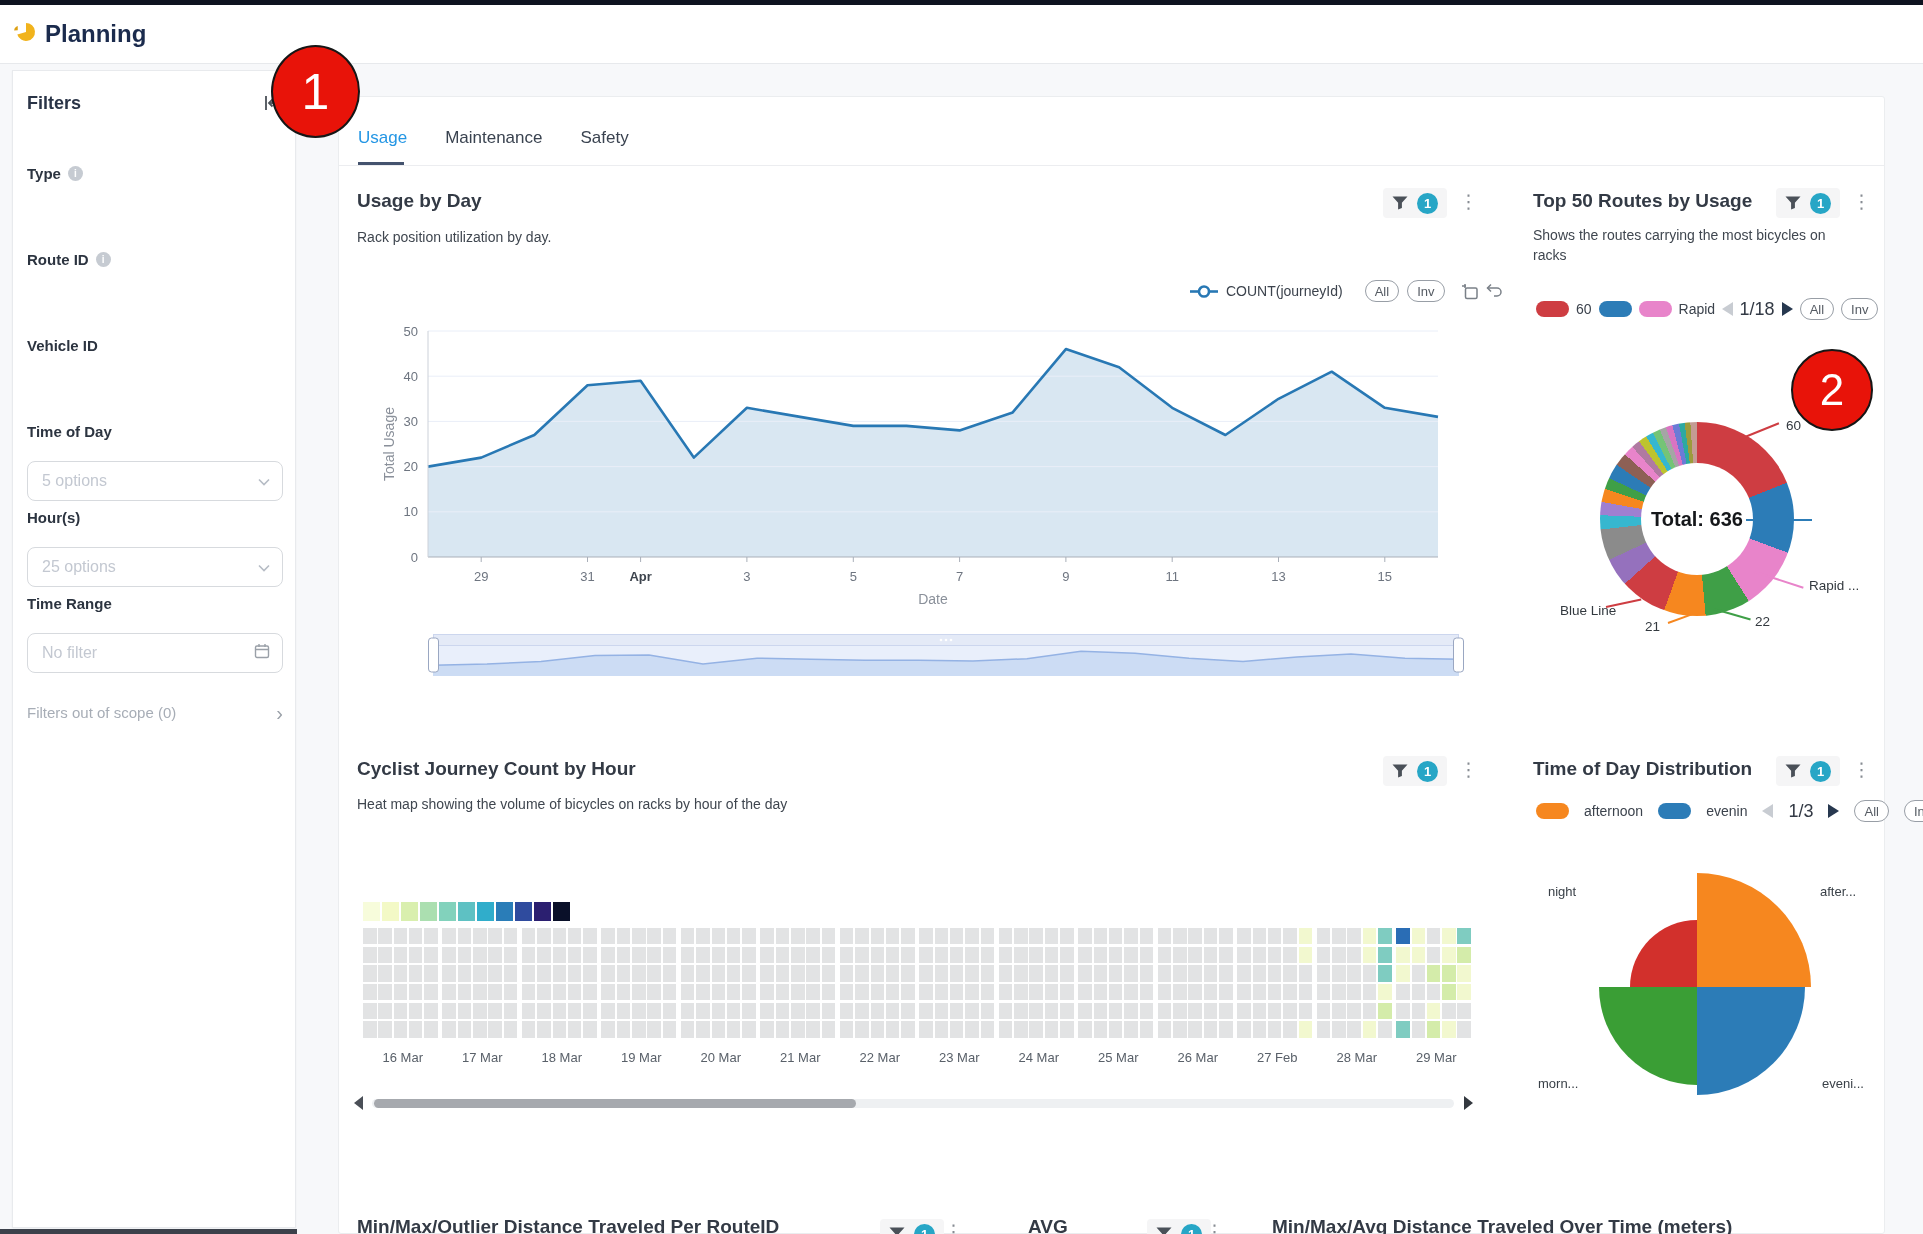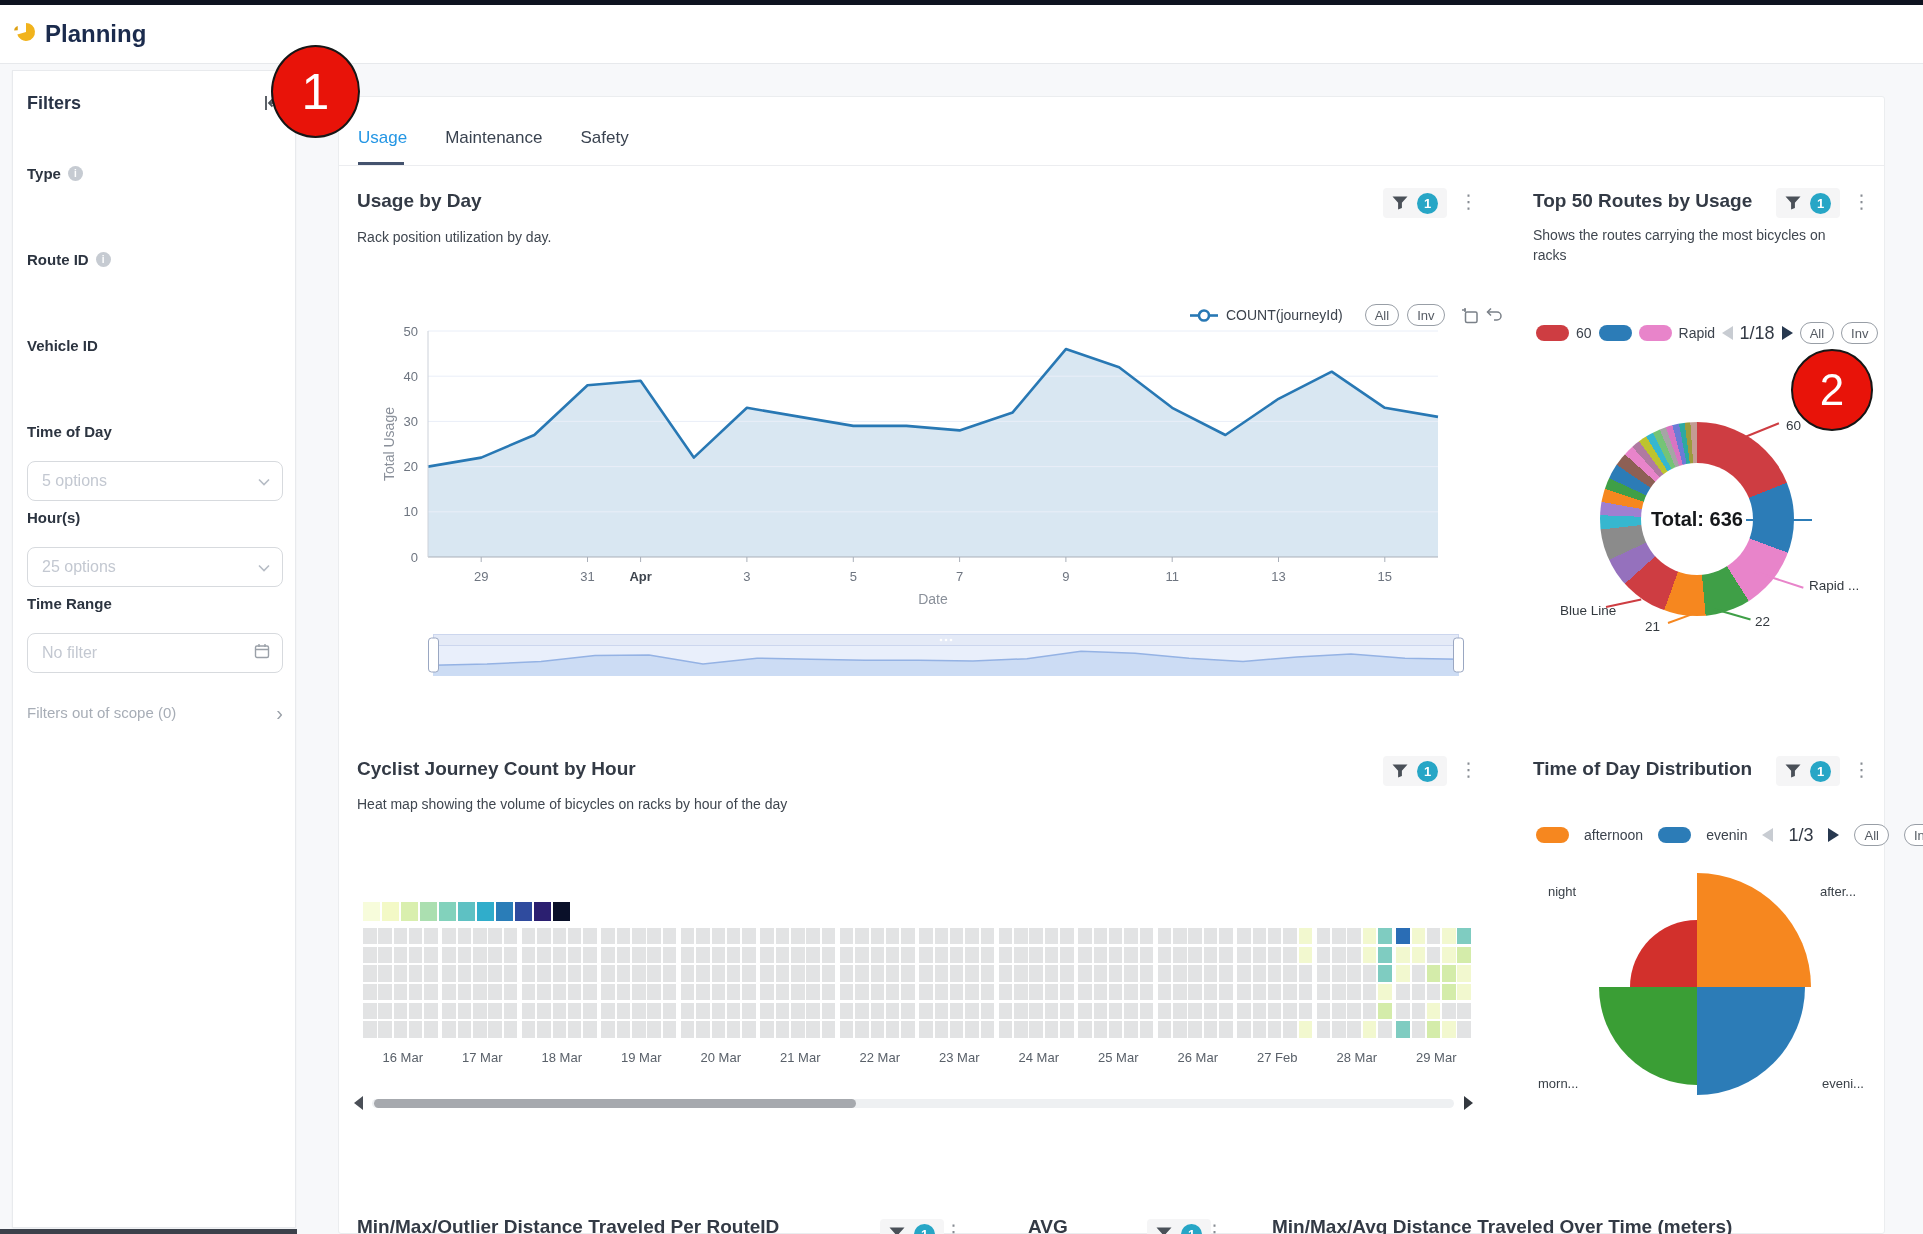--- a/index.html
+++ b/index.html
@@ -39,21 +39,21 @@
   .chip { position:absolute; height:30px; display:inline-flex; align-items:center; gap:9px; background:#f5f5f6; border-radius:4px; padding:0 9px; cursor:pointer; }
   .badge { width:21px; height:21px; border-radius:50%; background:#27a6c6; color:#fff; font-size:13px; font-weight:bold; display:flex; align-items:center; justify-content:center; }
   .kebab { position:absolute; width:18px; height:28px; color:#878c93; font-size:19px; text-align:center; cursor:pointer; }
   .kebab::before { content:"\22EE"; }
 
   .pill { display:inline-flex; align-items:center; height:22px; border:1.5px solid #989ea6; border-radius:12px; padding:0 9px; font-size:13px; color:#555b63; background:#fff; cursor:pointer; }
   .tri-l { width:0; height:0; border-top:7px solid transparent; border-bottom:7px solid transparent; border-right:11px solid #c8ccd2; cursor:pointer; }
   .tri-r { width:0; height:0; border-top:7px solid transparent; border-bottom:7px solid transparent; border-left:11px solid #27384f; cursor:pointer; }
   .pag-txt { font-size:18px; color:#333a45; }
 
-  .legend-row { position:absolute; display:flex; align-items:center; gap:8px;margin-top:24px; }
+  .legend-row { position:absolute; display:flex; align-items:center; gap:8px; }
   .sw { width:33px; height:16px; border-radius:8px; display:inline-block; }
   .leg-lab { font-size:14px; color:#3c434d; white-space:nowrap; }
   .clip { overflow:hidden; display:inline-block; }
 
   .tk { font-size:13px; fill:#6e7580; }
   .tkb { font-weight:bold; fill:#3e454e; }
   .axl { font-size:14px; fill:#8a909a; }
 
   
   .donut { position:absolute; left:1600px; top:422px; width:194px; height:194px; border-radius:50%; }

